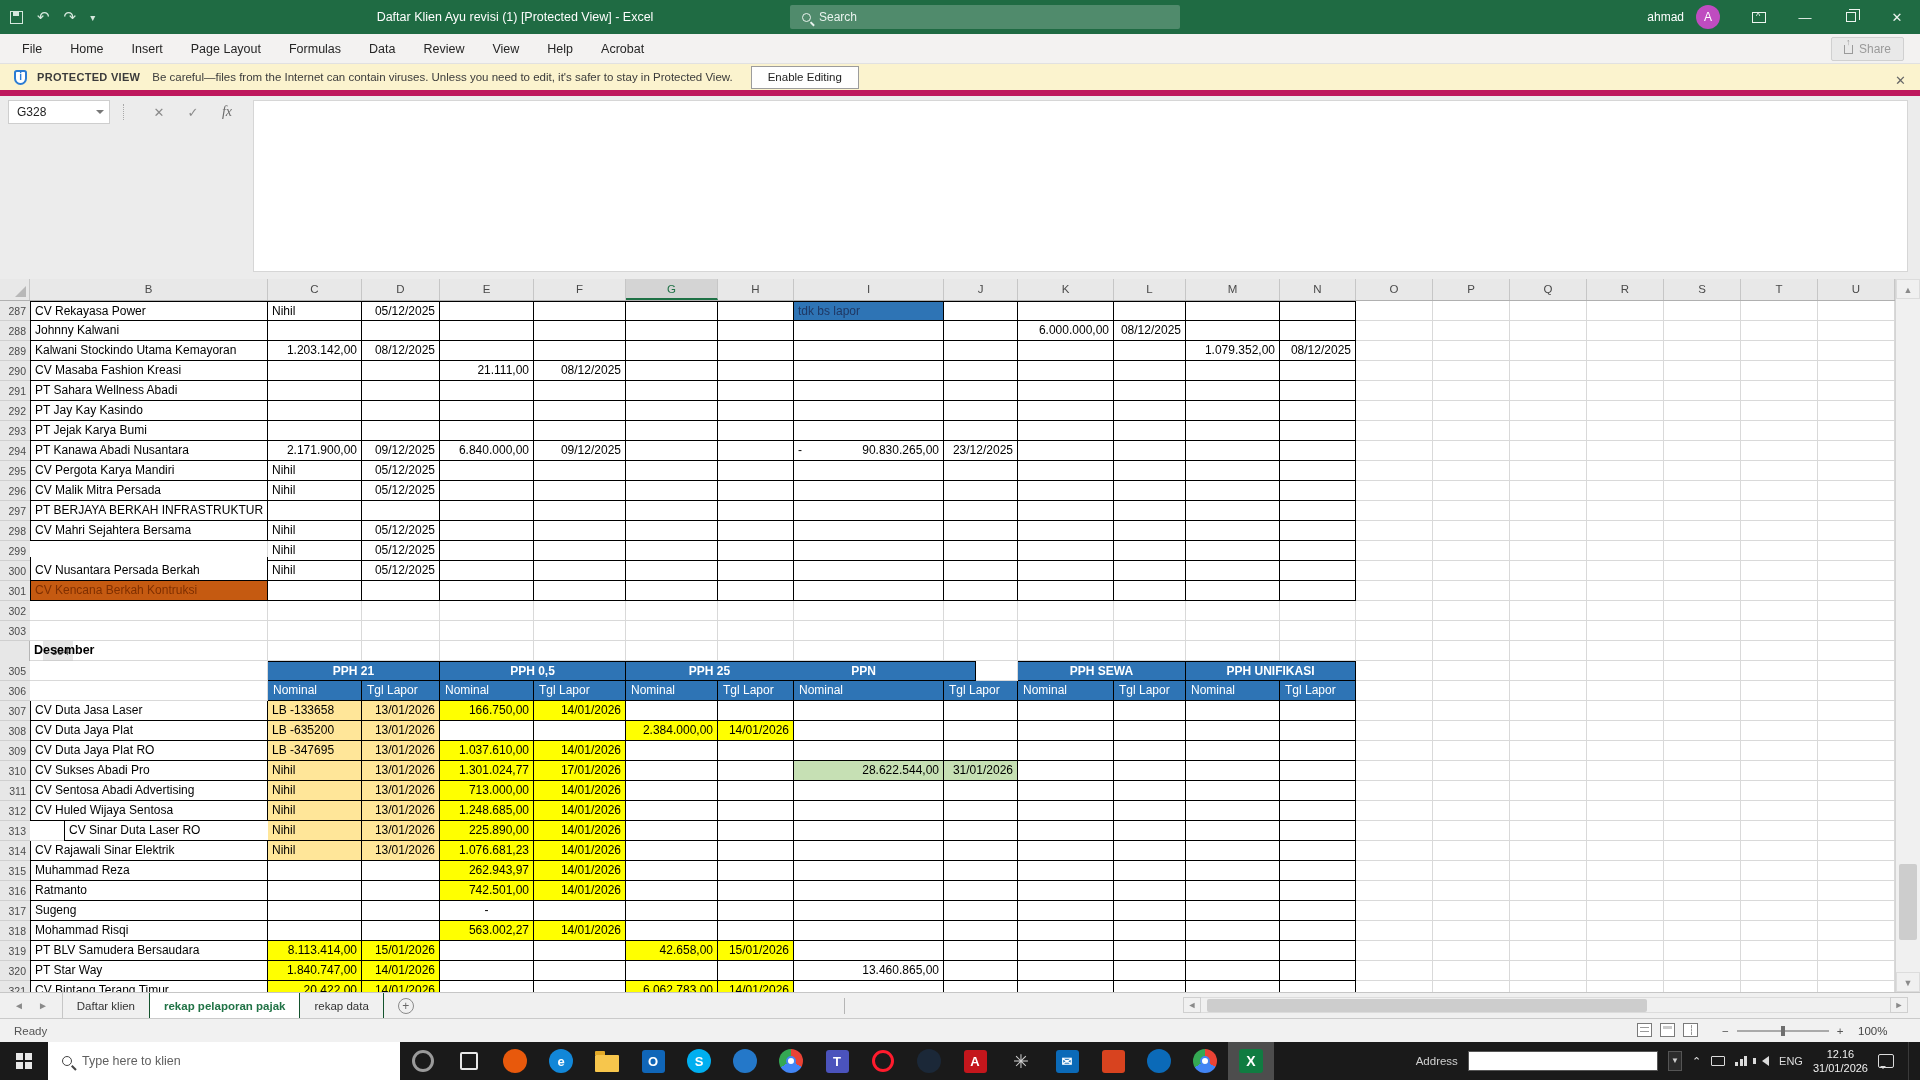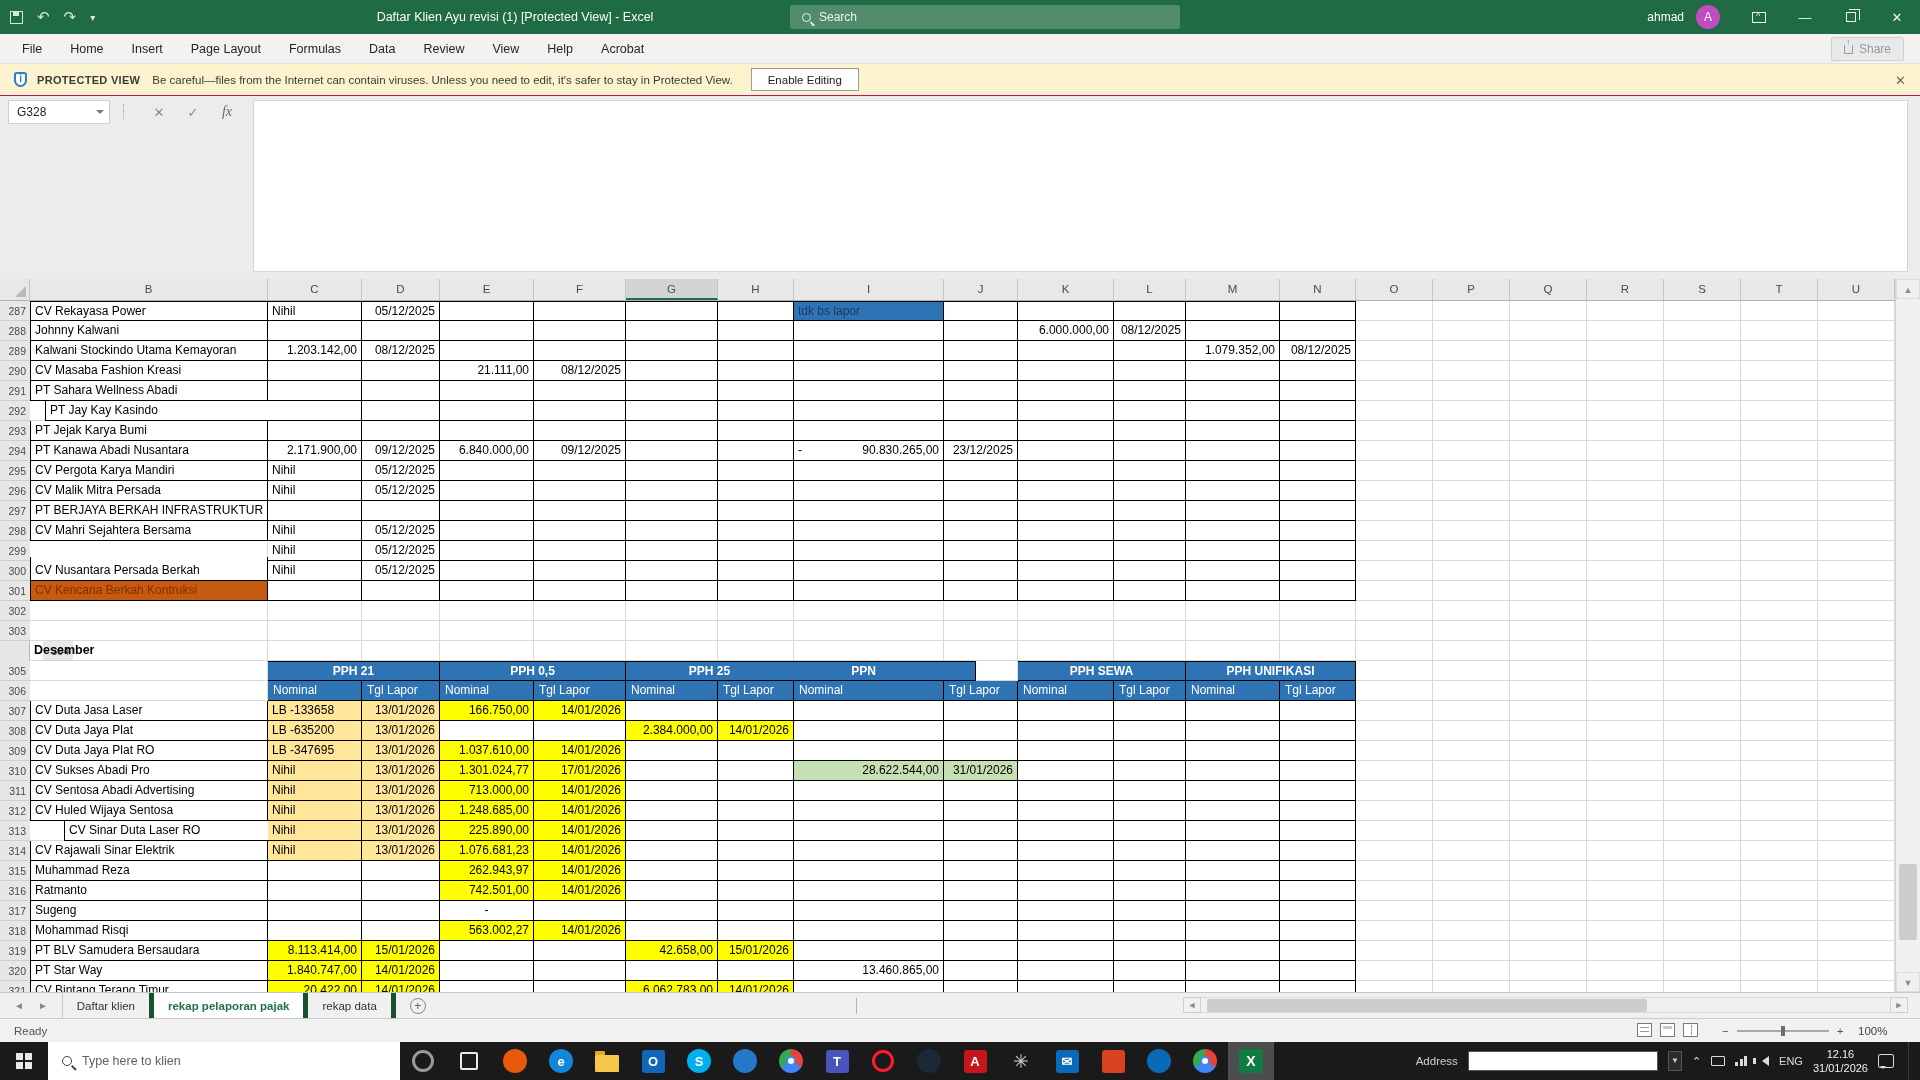--- a/index.html
+++ b/index.html
@@ -28,21 +28,21 @@
 
   
   .menubar{position:absolute;left:0;top:34px;width:1920px;height:30px;background:#f3f2f1;border-bottom:1px solid #e1e1e1;display:flex;align-items:center;}
   .mitems{display:flex;height:100%;align-items:center;padding-left:8px;}
   .mitem{padding:0 14px;font-size:12.5px;color:#262626;line-height:30px;cursor:default;}
   .sharebtn{position:absolute;right:16px;top:3px;height:24px;padding:0 12px;background:#e9e9e9;border:1px solid #d0d0d0;border-radius:2px;color:#9a9a9a;font-size:12px;display:flex;align-items:center;gap:6px;}
   .shareico{width:9px;height:9px;border:1.2px solid #9a9a9a;border-top:none;position:relative;}
   .shareico:after{content:"↑";position:absolute;left:1px;top:-8px;font-size:9px;color:#9a9a9a;}
 
   
-  .pvbar{position:absolute;left:0;top:64px;width:1920px;height:32px;background:#fbf3ce;border-bottom:1px solid #be185d;display:flex;align-items:center;font-size:11.5px;color:#3b3b3b;}
+  .pvbar{position:absolute;left:0;top:64px;width:1920px;height:32px;background:#fbf3ce;border-bottom:6px solid #be185d;display:flex;align-items:center;font-size:11.5px;color:#3b3b3b;}
   .shield{width:13px;height:15px;border:2px solid #2b7cd3;border-radius:3px 3px 7px 7px;background:#fff;margin:0 10px 0 14px;position:relative;}
   .shield:after{content:"i";position:absolute;left:3.2px;top:-1px;color:#2b7cd3;font-size:10px;font-weight:bold;}
   .pvlabel{font-weight:bold;font-size:11px;letter-spacing:.3px;margin-right:12px;}
   .pvmsg{margin-right:18px;}
   .pvbtn{height:23px;padding:0 16px;background:#fefefe;border:1px solid #9c9c9c;font-size:11.5px;color:#222;display:flex;align-items:center;}
   .pvclose{position:absolute;right:14px;top:0;height:32px;display:flex;align-items:center;color:#666;font-size:13px;}
 
   
   .fxarea{position:absolute;left:0;top:96px;width:1920px;height:183px;background:#ececec;}
   .namebox{position:absolute;left:8px;top:4px;width:102px;height:24px;background:#fff;border:1px solid #cecece;font-size:12px;color:#222;line-height:22px;padding-left:8px;}
@@ -85,21 +85,21 @@
   .hname{display:flex;align-items:center;justify-content:center;font-weight:bold;font-size:12.5px;}
 
   
   .vscroll{position:absolute;right:0;top:279px;width:25px;height:713px;background:#f0f0f0;border-left:1px solid #d4d4d4;}
   .vsarrow{position:absolute;left:0;width:24px;height:20px;color:#8a8a8a;font-size:9px;text-align:center;line-height:20px;background:#f0f0f0;border:1px solid #dcdcdc;}
   .vthumb{position:absolute;left:3px;width:18px;background:#cdcdcd;border-radius:2px;}
 
   
   .tabbar{position:absolute;left:0;top:992px;width:1920px;height:26px;background:#f0f0f0;border-top:1px solid #c6c6c6;display:flex;align-items:stretch;font-size:11.5px;color:#444;}
   .tnav{display:flex;align-items:center;gap:14px;padding:0 14px;color:#8a8a8a;font-size:10px;}
-  .stab{display:flex;align-items:center;padding:0 14px;border-right:5px solid #14532d;color:#333;}
+  .stab{display:flex;align-items:center;padding:0 14px;border-right:1px solid #14532d;color:#333;}
   .stab:first-of-type{border-left:1px solid #c6c6c6;}
   .stab.active{background:#fff;color:#217346;font-weight:bold;}
   .addsheet{width:16px;height:16px;border:1px solid #8a8a8a;border-radius:50%;color:#666;font-size:12px;display:flex;align-items:center;justify-content:center;align-self:center;margin-left:14px;}
   .tabdiv{align-self:center;height:16px;border-left:1px solid #b5b5b5;margin-left:430px;}
   .hscroll{position:absolute;left:1183px;top:996px;width:725px;height:18px;display:flex;align-items:center;}
   .hsarrow{width:18px;height:16px;background:#f0f0f0;border:1px solid #cfcfcf;color:#8a8a8a;font-size:9px;text-align:center;line-height:15px;}
   .hstrack{flex:1;height:16px;background:#f0f0f0;border-top:1px solid #dcdcdc;border-bottom:1px solid #dcdcdc;position:relative;}
   .hsthumb{position:absolute;left:6px;top:1px;width:440px;height:13px;background:#cdcdcd;border-radius:2px;}
 
   
@@ -361,21 +361,21 @@
       <div class="cell ar bc" style="left: 440px; top: 80px; width: 94px;"></div>
       <div class="cell ar bc" style="left: 534px; top: 80px; width: 92px;"></div>
       <div class="cell ar bc" style="left: 626px; top: 80px; width: 92px;"></div>
       <div class="cell ar bc" style="left: 718px; top: 80px; width: 76px;"></div>
       <div class="cell ar bc" style="left: 794px; top: 80px; width: 150px;"></div>
       <div class="cell ar bc" style="left: 944px; top: 80px; width: 74px;"></div>
       <div class="cell ar bc" style="left: 1018px; top: 80px; width: 96px;"></div>
       <div class="cell ar bc" style="left: 1114px; top: 80px; width: 72px;"></div>
       <div class="cell ar bc" style="left: 1186px; top: 80px; width: 94px;"></div>
       <div class="cell ar bc" style="left: 1280px; top: 80px; width: 76px;"></div>
-      <div class="cell al bc bl" style="left: 30px; top: 100px; width: 238px; margin-left: 15px;">PT Jay Kay Kasindo</div>
+      <div class="cell al bc bl" style="left: 30px; top: 100px; width: 238px;">PT Jay Kay Kasindo</div>
       <div class="cell ar bc" style="left: 268px; top: 100px; width: 94px;"></div>
       <div class="cell ar bc" style="left: 362px; top: 100px; width: 78px;"></div>
       <div class="cell ar bc" style="left: 440px; top: 100px; width: 94px;"></div>
       <div class="cell ar bc" style="left: 534px; top: 100px; width: 92px;"></div>
       <div class="cell ar bc" style="left: 626px; top: 100px; width: 92px;"></div>
       <div class="cell ar bc" style="left: 718px; top: 100px; width: 76px;"></div>
       <div class="cell ar bc" style="left: 794px; top: 100px; width: 150px;"></div>
       <div class="cell ar bc" style="left: 944px; top: 100px; width: 74px;"></div>
       <div class="cell ar bc" style="left: 1018px; top: 100px; width: 96px;"></div>
       <div class="cell ar bc" style="left: 1114px; top: 100px; width: 72px;"></div>

